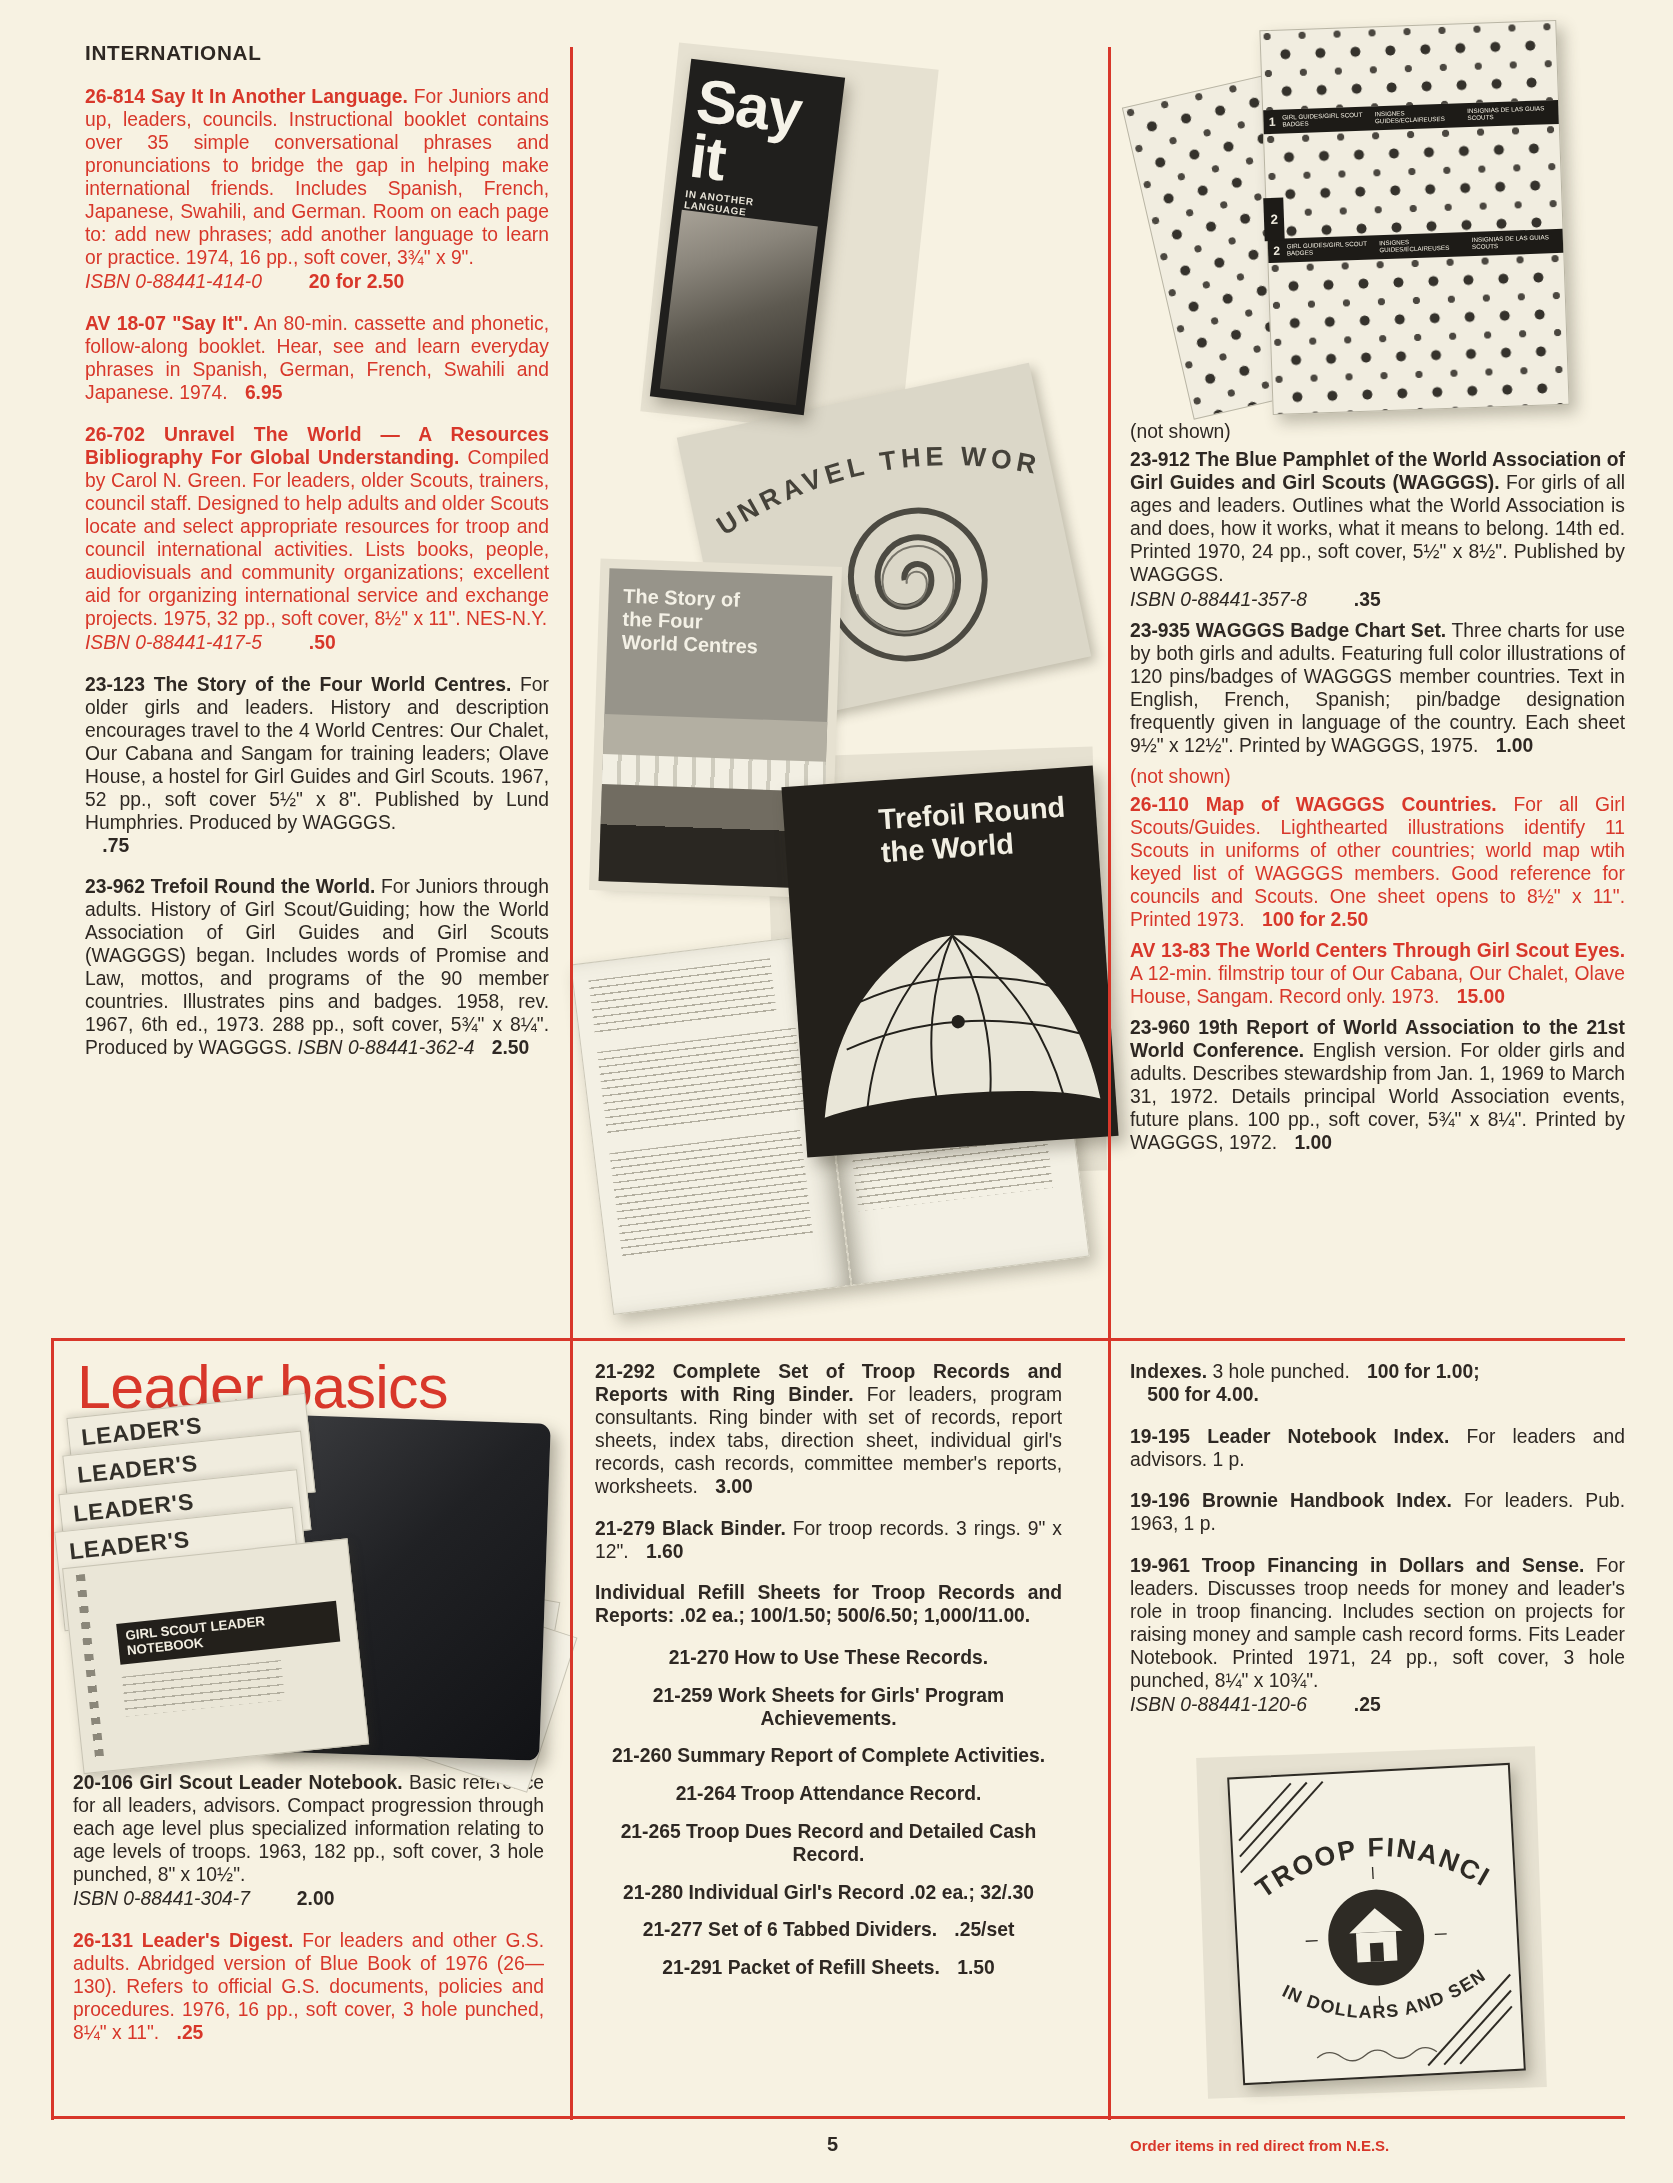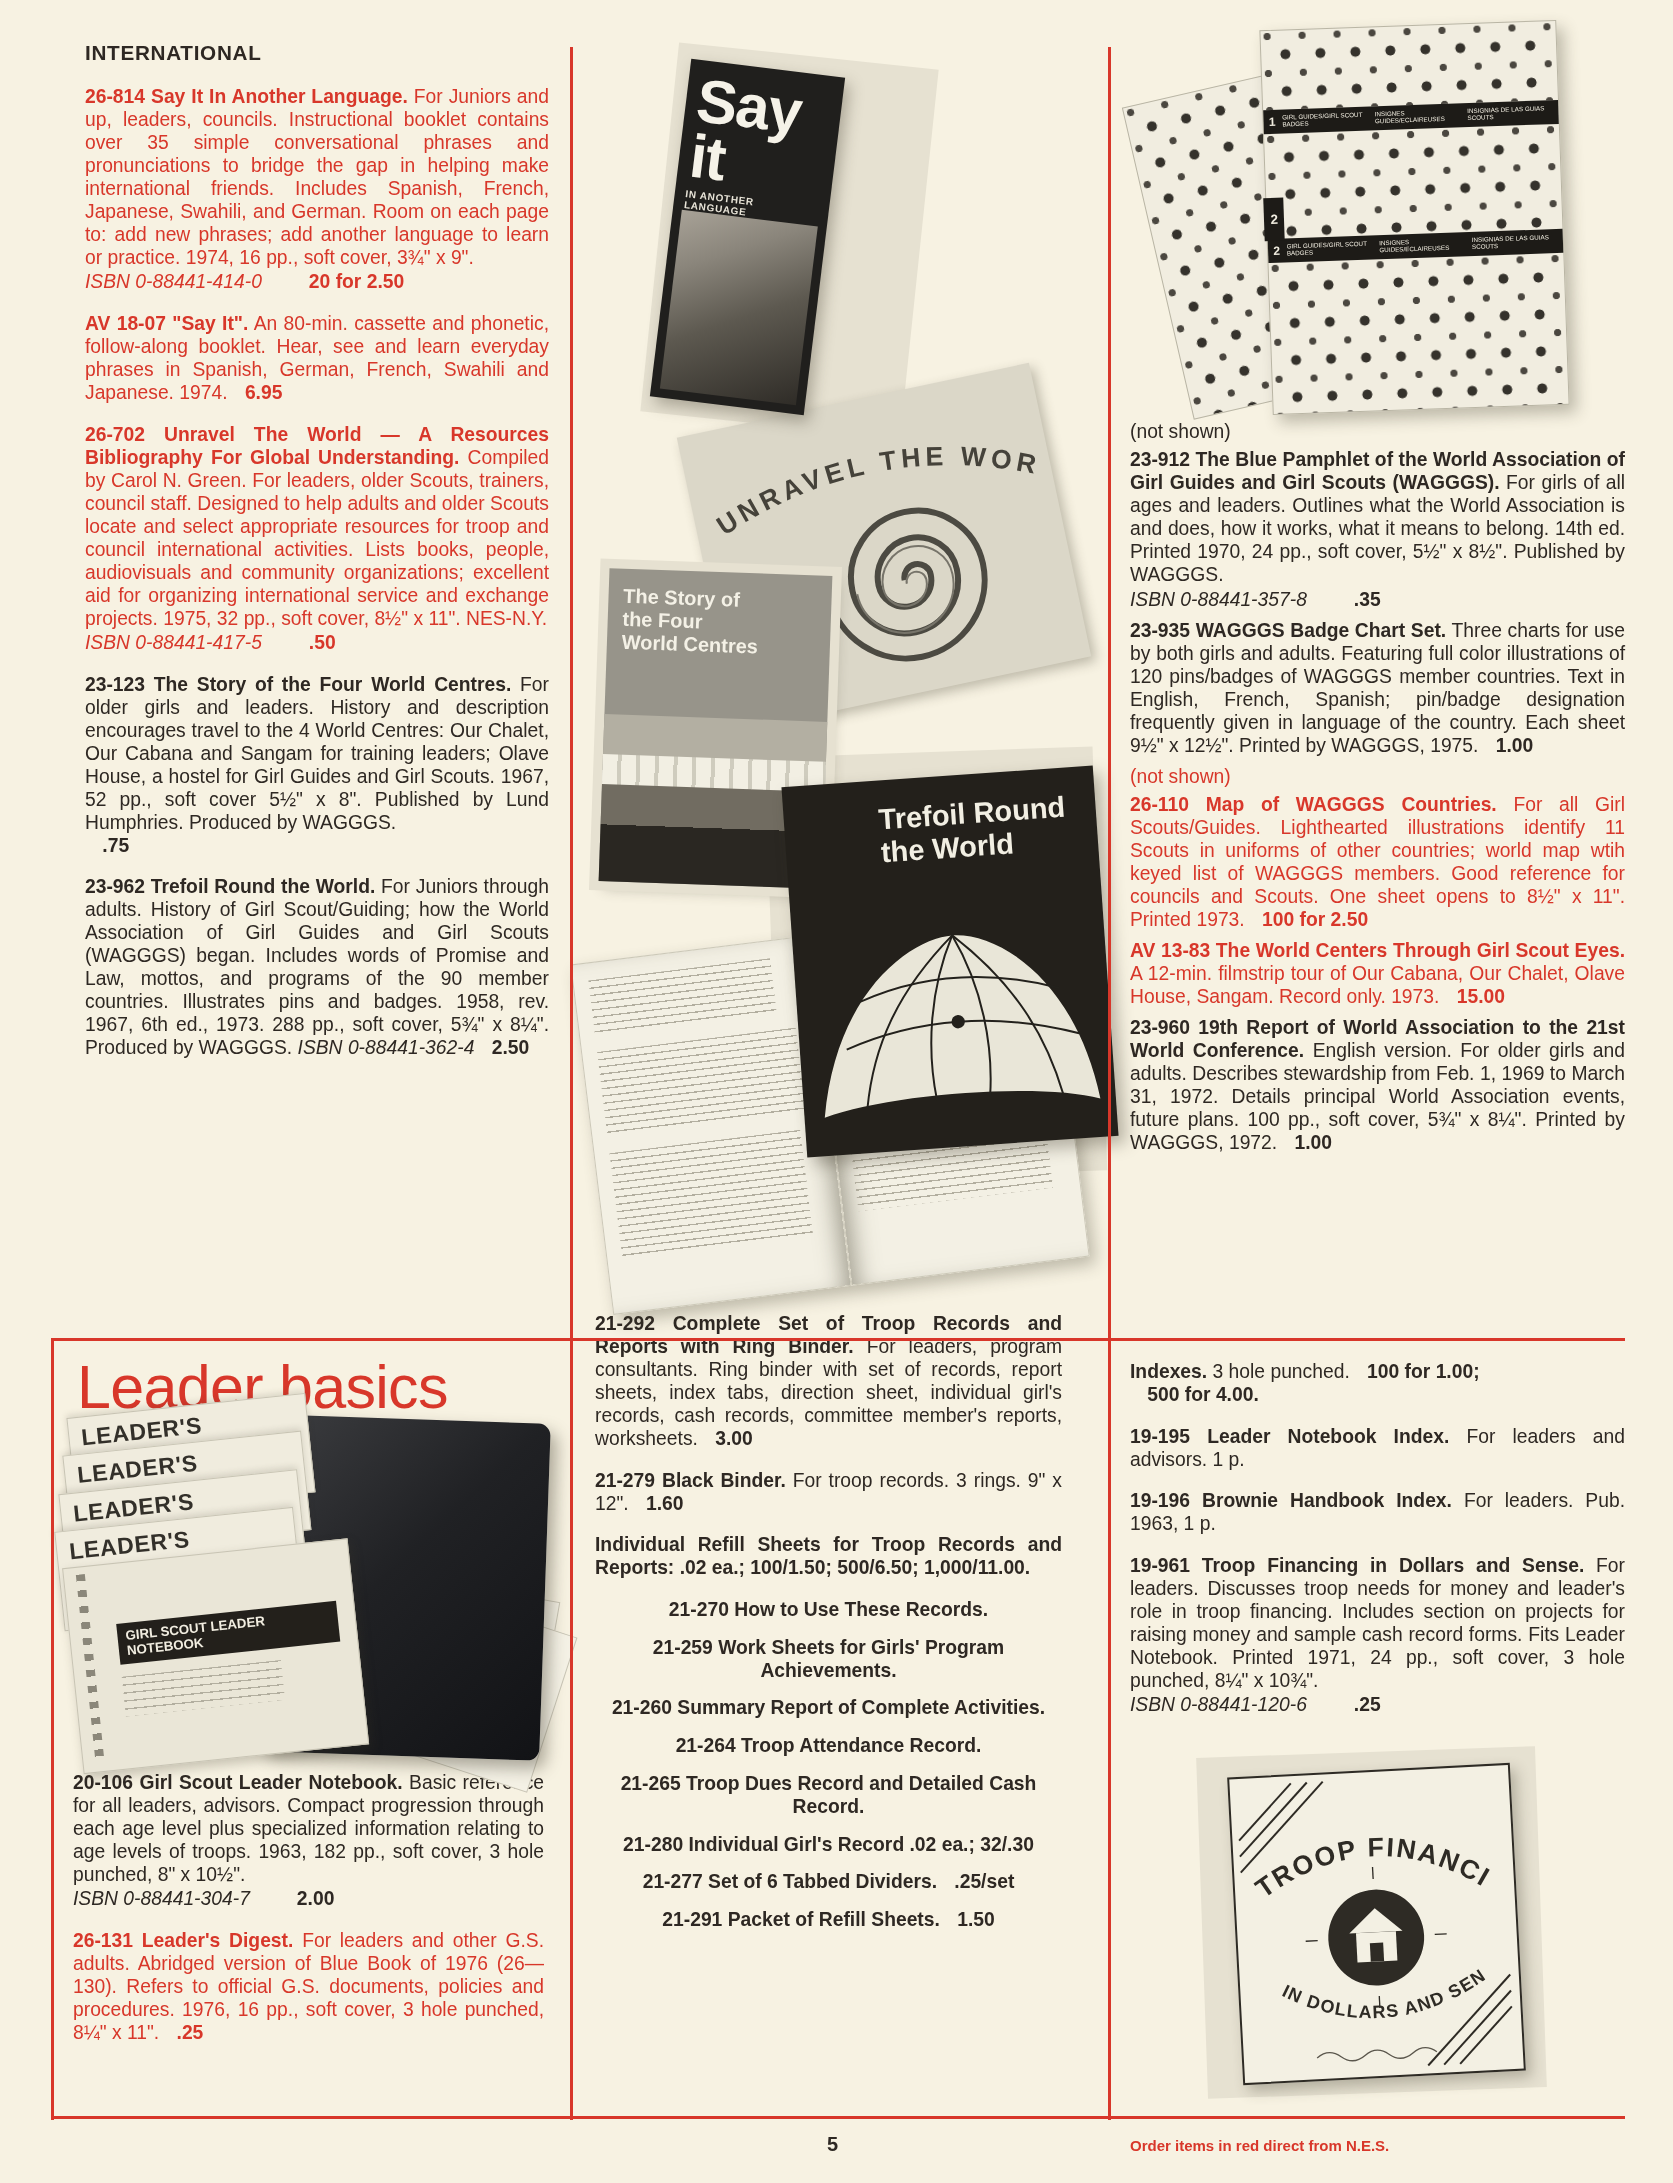--- a/index.html
+++ b/index.html
@@ -241,21 +241,21 @@
       <span>For all Girl Scouts/Guides. Lighthearted illustrations identify 11 Scouts in uniforms of other countries; world map wtih keyed list of WAGGGS members. Good reference for councils and Scouts. One sheet opens to 8½" x 11". Printed 1973.</span><span class="price">100 for 2.50</span>
     </div>
 
     <div class="entry red">
       <span class="lead">AV 13-83 The World Centers Through Girl Scout Eyes.</span>
       <span>A 12-min. filmstrip tour of Our Cabana, Our Chalet, Olave House, Sangam. Record only. 1973.</span><span class="price">15.00</span>
     </div>
 
     <div class="entry">
       <span class="lead">23-960 19th Report of World Association to the 21st World Conference.</span>
-      <span>English version. For older girls and adults. Describes stewardship from Feb. 1, 1969 to March 31, 1972. Details principal World Association events, future plans. 100 pp., soft cover, 5¾" x 8¼". Printed by WAGGGS, 1972.</span><span class="price">1.00</span>
+      <span>English version. For older girls and adults. Describes stewardship from Jan. 1, 1969 to March 31, 1972. Details principal World Association events, future plans. 100 pp., soft cover, 5¾" x 8¼". Printed by WAGGGS, 1972.</span><span class="price">1.00</span>
     </div>
   </div>
 
   <div class="lb-heading red" style="left:77px;top:1352px">Leader basics</div>
 
   <div class="digest-stack">
     <div class="digest-cover" style="left:24px;top:0"><span>LEADER'S DIGEST</span></div>
     <div class="digest-cover" style="left:16px;top:37px"><span>LEADER'S DIGEST</span></div>
     <div class="digest-cover" style="left:8px;top:75px"><span>LEADER'S DIGEST</span></div>
     <div class="digest-cover" style="left:0;top:112px"><span>LEADER'S DIGEST</span></div>
@@ -276,21 +276,21 @@
       <div class="isbn-row">
         <span class="isbn">ISBN 0-88441-304-7</span><span class="price">2.00</span>
       </div>
     </div>
     <div class="entry red">
       <span class="lead">26-131 Leader's Digest.</span>
       <span>For leaders and other G.S. adults. Abridged version of Blue Book of 1976 (26—130). Refers to official G.S. documents, policies and procedures. 1976, 16 pp., soft cover, 3 hole punched, 8¼" x 11".</span><span class="price">.25</span>
     </div>
   </div>
 
-  <div class="col" style="left:595px;top:1312px;width:467px">
+  <div class="col" style="left:595px;top:1360px;width:467px">
     <div class="entry">
       <span class="lead">21-292 Complete Set of Troop Records and Reports with Ring Binder.</span>
       <span>For leaders, program consultants. Ring binder with set of records, report sheets, index tabs, direction sheet, individual girl's records, cash records, committee member's reports, worksheets.</span><span class="price">3.00</span>
     </div>
     <div class="entry">
       <span class="lead">21-279 Black Binder.</span>
       <span>For troop records. 3 rings. 9" x 12".</span><span class="price">1.60</span>
     </div>
     <div class="entry refill">
       <span>Individual Refill Sheets for Troop Records and Reports: .02 ea.; 100/1.50; 500/6.50; 1,000/11.00.</span>

